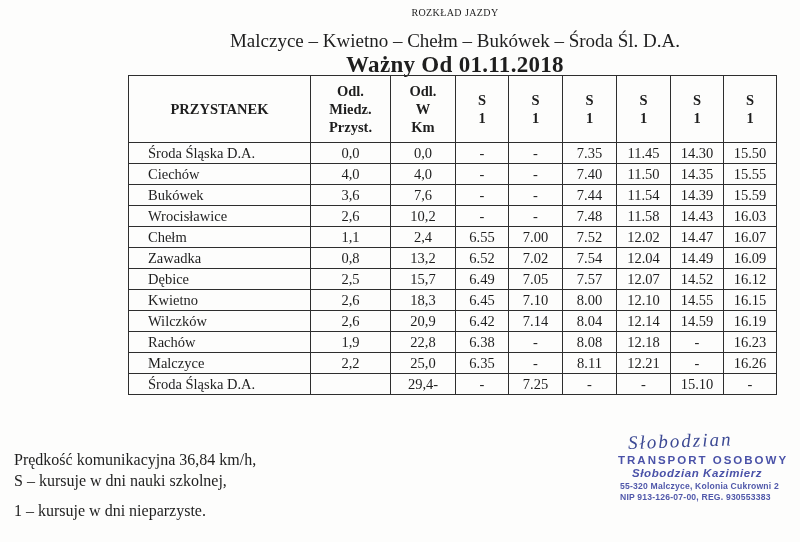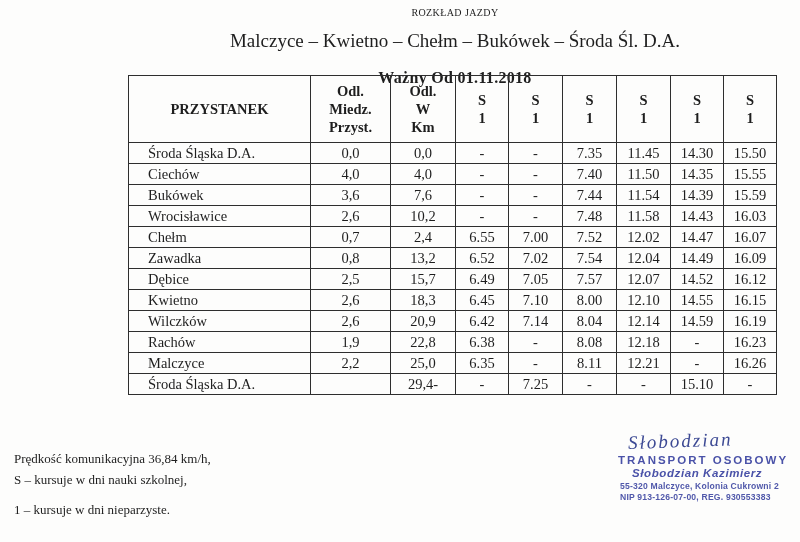--- a/index.html
+++ b/index.html
@@ -5,41 +5,41 @@
   html,body{margin:0;padding:0;}
   body{
     width:800px;height:542px;position:relative;
     background:#fdfdfc;color:#1e1e1e;
     font-family:"Liberation Serif", serif;
     overflow:hidden;
   }
   .doc-header{position:absolute;top:7px;left:130px;width:650px;text-align:center;}
   .doc-title{font-size:10px;letter-spacing:.4px;}
   .doc-route{font-size:19px;margin-top:12px;}
-  .doc-valid{font-size:16px;font-weight:bold;margin-top:17px;letter-spacing:.3px;}
+  .doc-valid{font-size:23px;font-weight:bold;margin-top:0;letter-spacing:.3px;}
 
   table.timetable{
     position:absolute;top:75px;left:128px;
     border-collapse:collapse;table-layout:fixed;
   }
   .timetable th,.timetable td{
     border:1px solid #2e2e2e;
     padding:0 4px;
     overflow:hidden;white-space:nowrap;
   }
   .timetable thead th{
     height:66px;font-size:14.5px;font-weight:bold;
     text-align:center;vertical-align:middle;
     white-space:pre-line;line-height:1.25;
   }
   .timetable tbody td{height:20px;font-size:14.5px;}
   td.c-stop{text-align:left;padding-left:19px;}
   td.c-num,td.c-time{text-align:center;}
 
-  .footer-note{position:absolute;left:14px;font-size:13px;}
+  .footer-note{position:absolute;left:14px;font-size:16px;}
   .note-speed{top:451px;}
   .note-s{top:472px;}
   .note-1{top:502px;}
 
   .stamp{position:absolute;left:618px;top:429px;width:185px;
     font-family:"Liberation Sans", sans-serif;}
   .stamp-signature{
     font-family:"Liberation Serif", serif;font-style:italic;
     font-size:19px;letter-spacing:2px;color:#3d4a94;
     transform:rotate(-2deg);margin-left:10px;
@@ -132,21 +132,21 @@
     <td class="c-num">10,2</td>
     <td class="c-time">-</td>
     <td class="c-time">-</td>
     <td class="c-time">7.48</td>
     <td class="c-time">11.58</td>
     <td class="c-time">14.43</td>
     <td class="c-time">16.03</td>
   </tr>
       <tr>
     <td class="c-stop">Chełm</td>
-    <td class="c-num">0,7</td>
+    <td class="c-num">1,1</td>
     <td class="c-num">2,4</td>
     <td class="c-time">6.55</td>
     <td class="c-time">7.00</td>
     <td class="c-time">7.52</td>
     <td class="c-time">12.02</td>
     <td class="c-time">14.47</td>
     <td class="c-time">16.07</td>
   </tr>
       <tr>
     <td class="c-stop">Zawadka</td>

